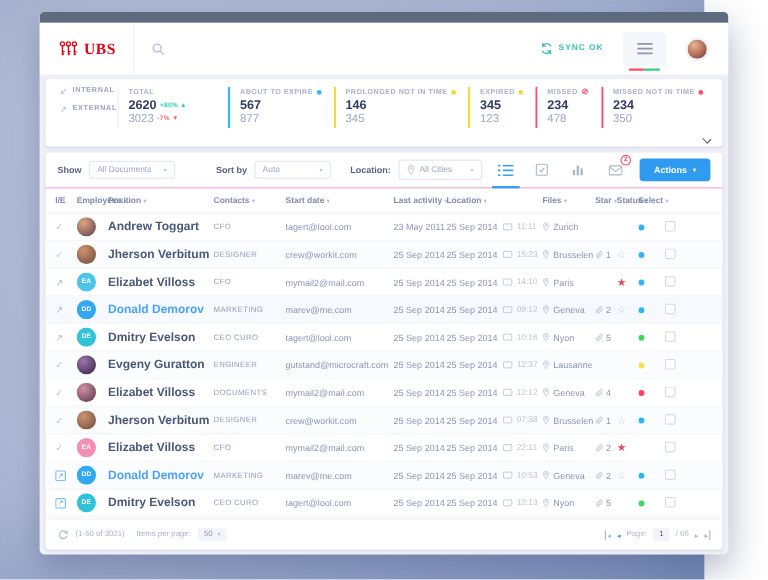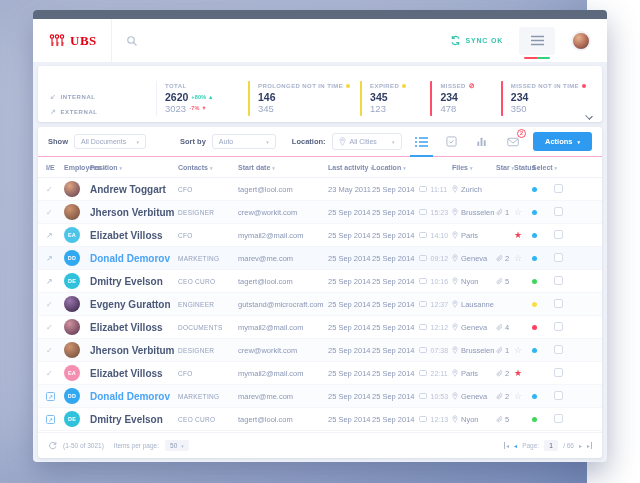--- a/index.html
+++ b/index.html
@@ -29,22 +29,22 @@
   .viewbtn { position:relative; width:36px; height:28px; background:#f4f6fa; border-radius:3px;
     display:flex; align-items:center; justify-content:center; }
   .viewbtn::after { content:""; position:absolute; left:5px; right:5px; bottom:-4px; height:2px;
     background:linear-gradient(90deg,#ff4d5e 50%,#35d07f 50%); border-radius:1px; }
   .avatar-img { width:20px; height:20px; border-radius:50%;
     background:radial-gradient(circle at 35% 30%,#e8b490 0%,#b06a56 55%,#5d3742 100%);
     border:2px solid #f0f2f6; }
 
   
   .stats { margin:4px 5px 0; height:56px; background:#fff; border-radius:3px;
-    box-shadow:0 1px 3px rgba(80,90,130,.14); display:flex; align-items:flex-end;
-    padding:6px 12px; position:relative;gap:44px; }
+    box-shadow:0 1px 3px rgba(80,90,130,.14); display:flex; align-items:flex-start;
+    padding:6px 12px; position:relative; }
   .side-labels { width:62px; display:flex; flex-direction:column; gap:7px; }
   .side-row { display:flex; align-items:center; gap:4px; font-size:6px; font-weight:700;
     letter-spacing:.6px; color:#9aa6c0; }
   .side-ico { color:#bcc6d8; font-size:7px; }
   .blk { padding:2px 4px 2px 8px; }
   .blk.total { width:86px; border-left:1px solid #eef1f6; }
   .blk.edge { flex:1; border-left:2px solid; border-radius:1px; margin-left:6px; }
   .blk-label { display:flex; align-items:center; gap:3px; font-size:6px; font-weight:700;
     letter-spacing:.4px; color:#a8b2cc; text-transform:uppercase; margin-bottom:2px;
     white-space:nowrap; }
@@ -199,20 +199,32 @@
             </div>
             <div class="v1">
               <span>2620</span>
               <span class="delta up">+80% ▲</span>
             </div>
             <div class="v2">
               <span>3023</span>
               <span class="delta down">-7% ▼</span>
             </div>
           </div>
+          <div class="blk edge" style="border-left-color: rgb(53, 184, 240);">
+            <div class="blk-label">
+              <span>ABOUT TO EXPIRE</span>
+              <span class="dot" style="background:#35b8f0"></span>
+            </div>
+            <div class="v1">
+              <span>567</span>
+            </div>
+            <div class="v2">
+              <span>877</span>
+            </div>
+          </div>
           <div class="blk edge" style="border-left-color: rgb(240, 217, 62);">
             <div class="blk-label">
               <span>PROLONGED NOT IN TIME</span>
               <span class="dot" style="background:#f0d93e"></span>
             </div>
             <div class="v1">
               <span>146</span>
             </div>
             <div class="v2">
               <span>345</span>

